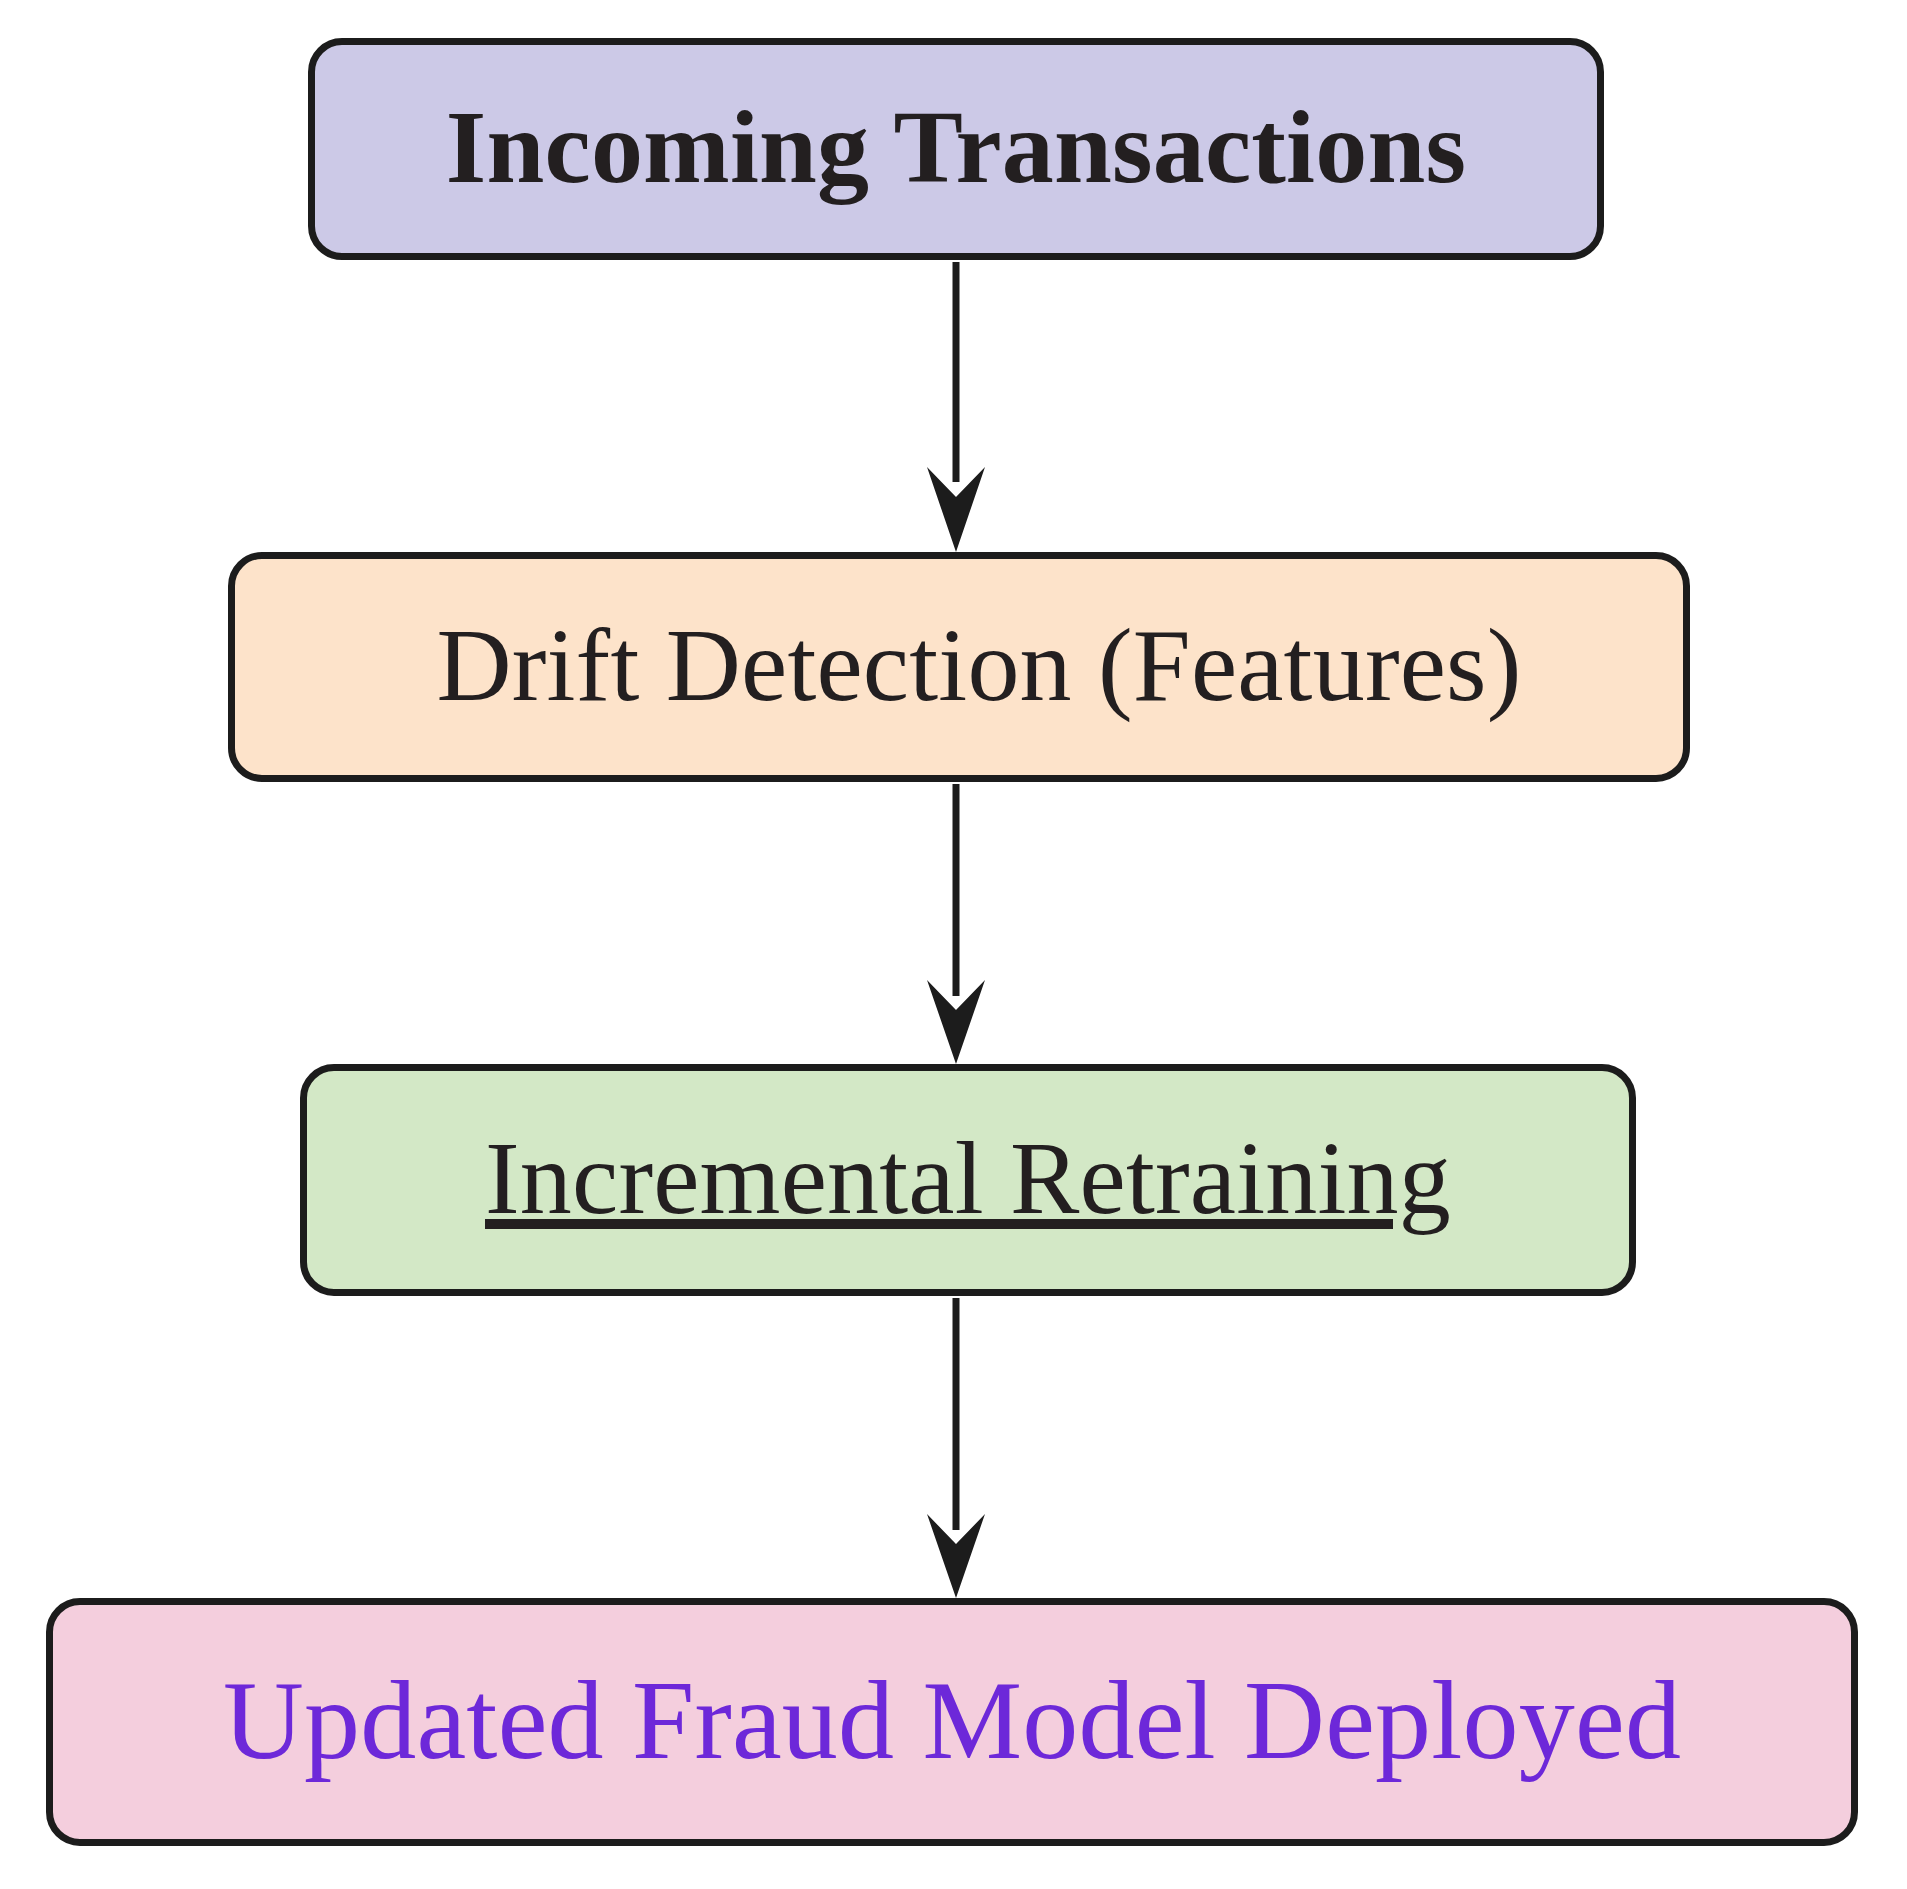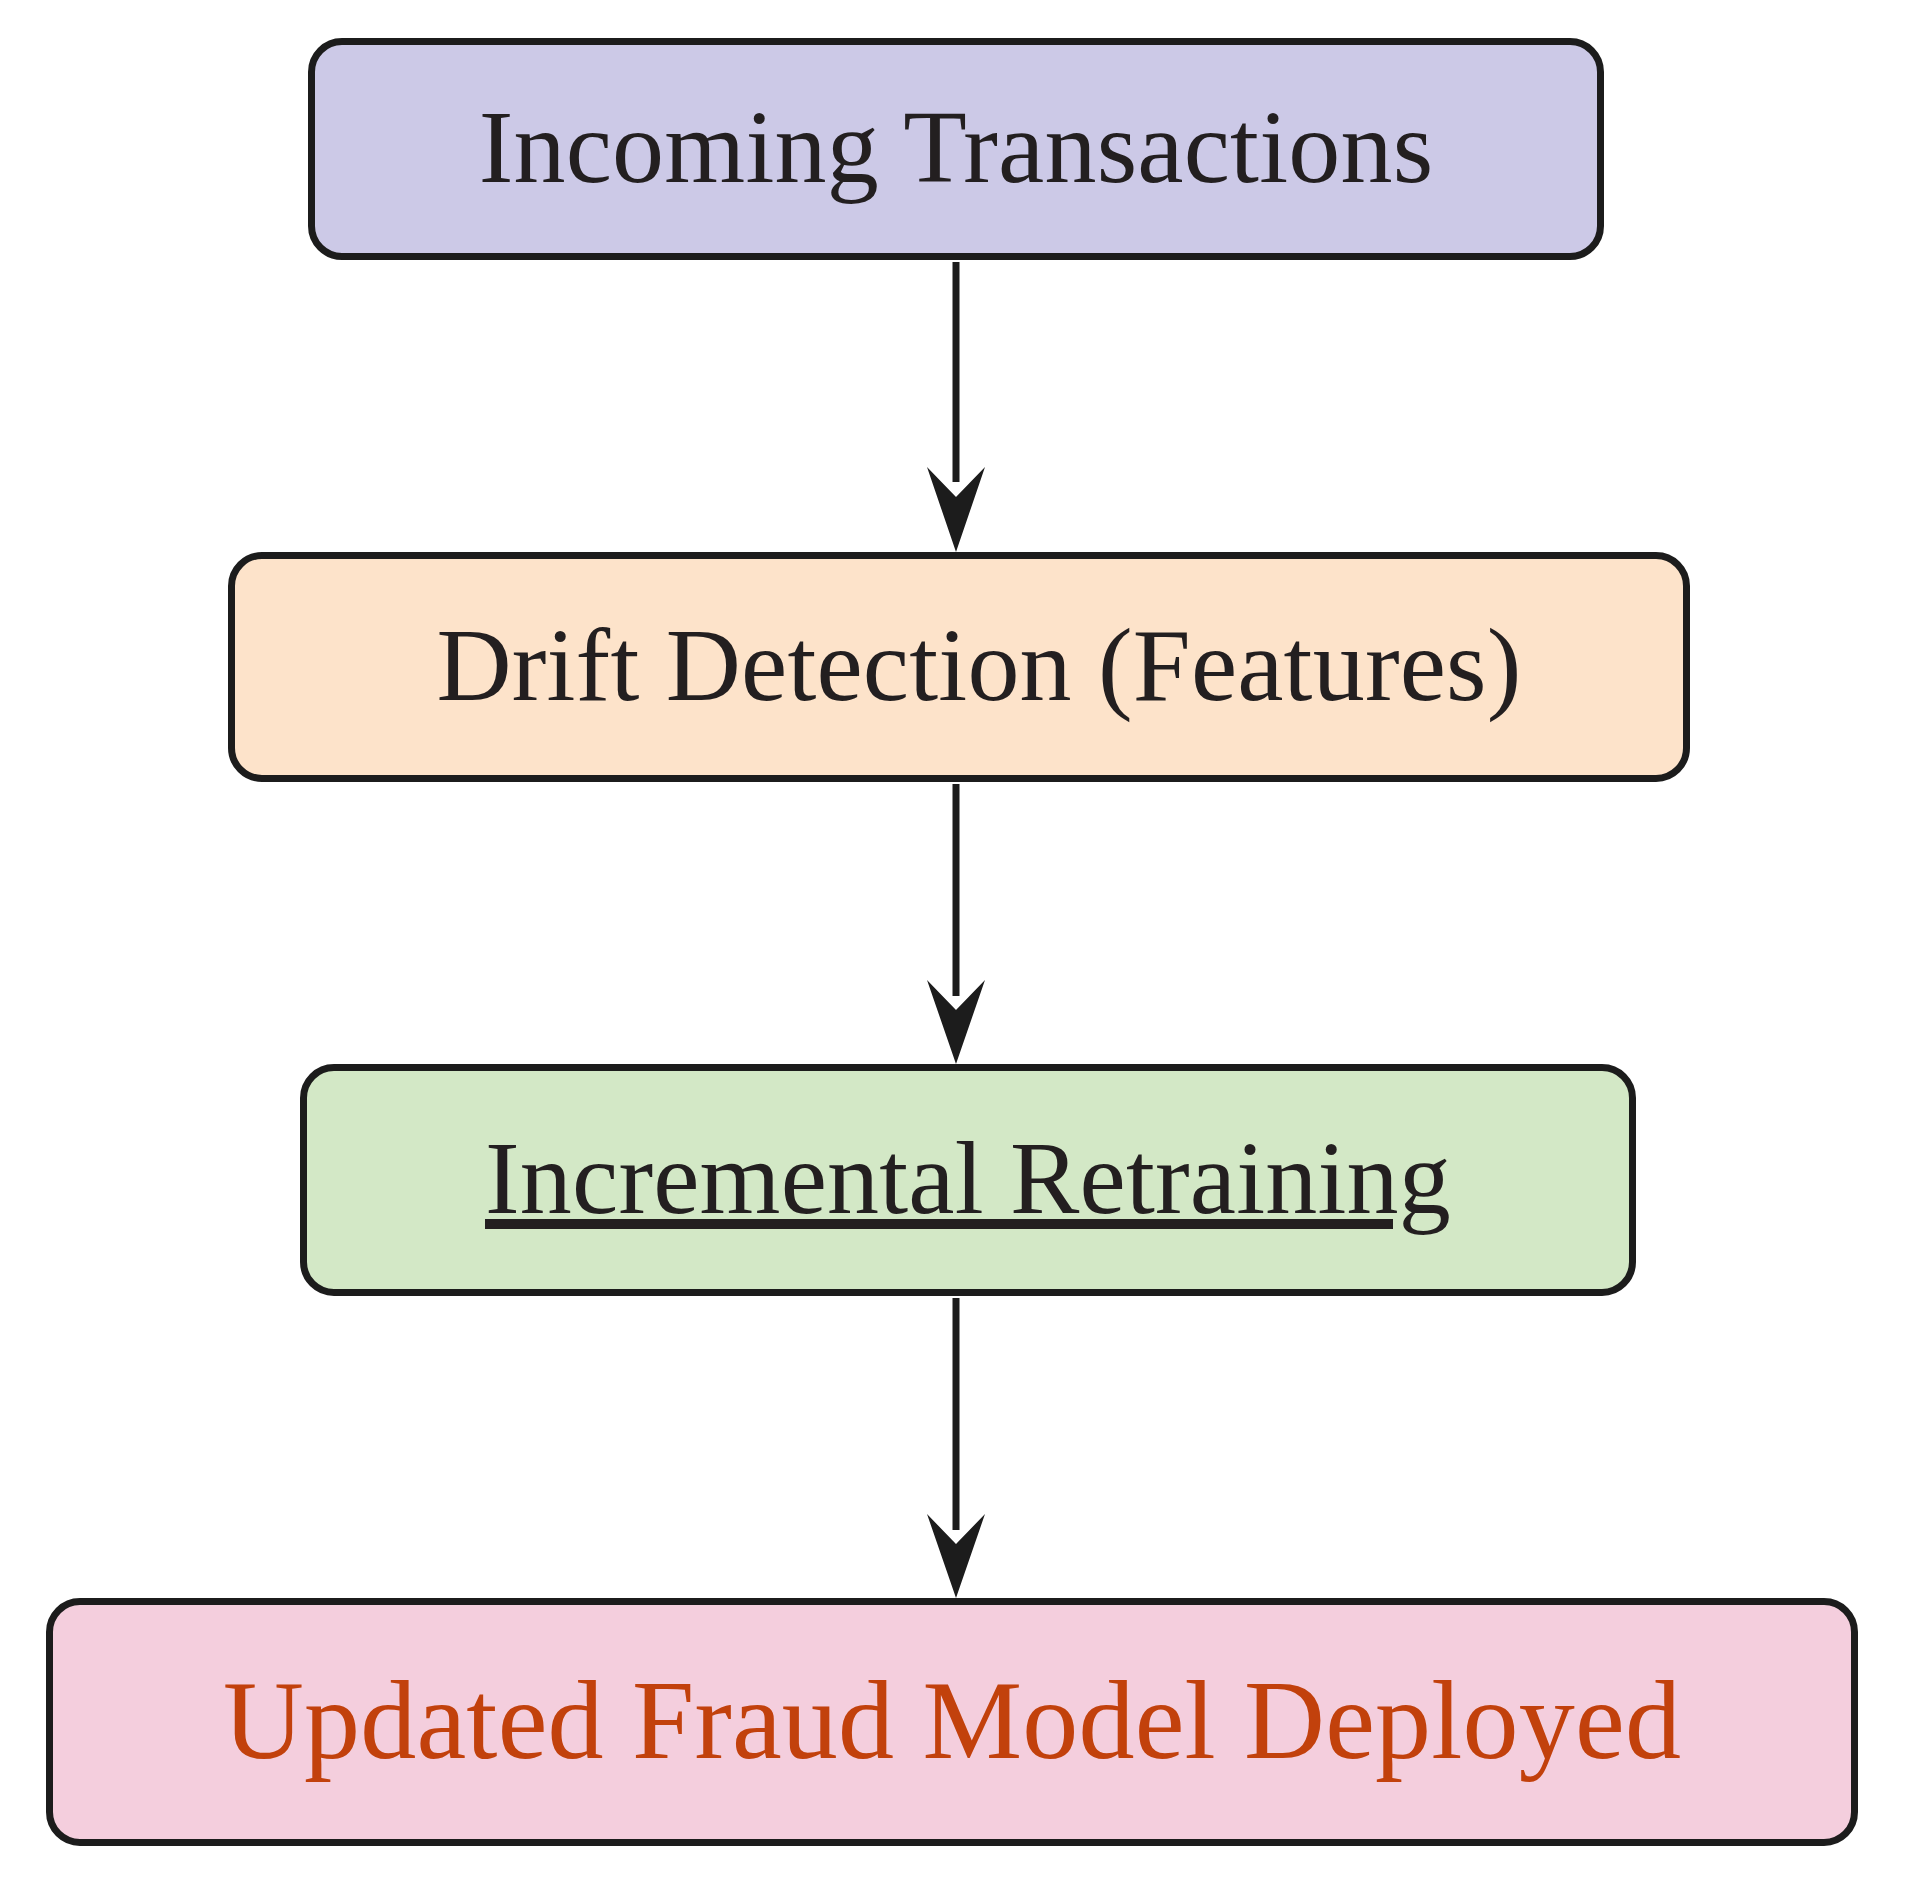--- a/index.html
+++ b/index.html
@@ -46,20 +46,21 @@
   }
 
   
   #node-incoming-transactions {
     left: 308px;
     top: 38px;
     width: 1296px;
     height: 222px;
     background: #ccc9e7;
     font-size: 104px;
+    font-weight: bold;
   }
 
   #node-drift-detection {
     left: 228px;
     top: 552px;
     width: 1462px;
     height: 230px;
     background: #fde3ca;
     font-size: 104px;
   }
@@ -141,17 +142,17 @@
   </div>
 
   <div class="node" id="node-drift-detection" style="background: rgb(253, 227, 202); border-color: rgb(28, 28, 28); color: rgb(35, 31, 32); padding-left: 40px;">
     <span class="node-label">Drift Detection (Features)</span>
   </div>
 
   <div class="node" id="node-incremental-retraining" style="background: rgb(211, 232, 198); border-color: rgb(28, 28, 28); color: rgb(35, 31, 32); text-decoration: underline;">
     <span class="node-label">Incremental Retraining</span>
   </div>
 
-  <div class="node" id="node-updated-model" style="background: rgb(244, 206, 221); border-color: rgb(28, 28, 28); color: #c2410c;">
+  <div class="node" id="node-updated-model" style="background: rgb(244, 206, 221); border-color: rgb(28, 28, 28); color: #6d28d9;">
     <span class="node-label">Updated Fraud Model Deployed</span>
   </div>
 
 </div>
 
 </body></html>

